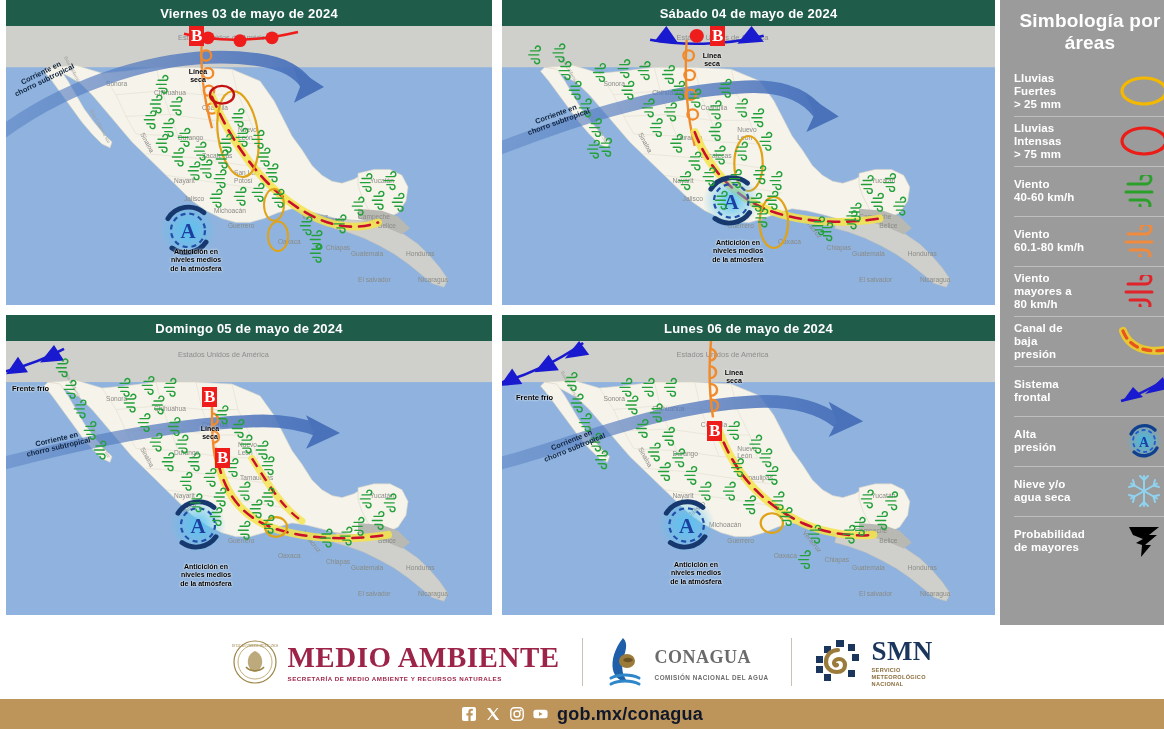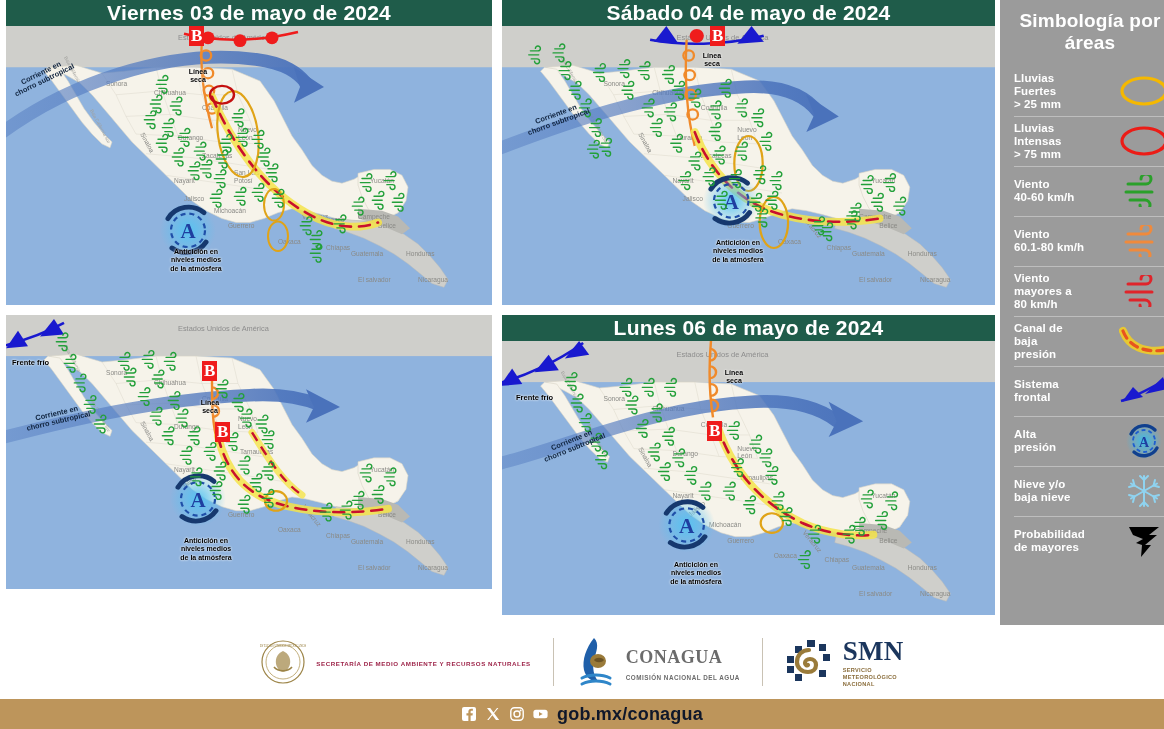--- a/index.html
+++ b/index.html
@@ -18,21 +18,21 @@
     background: #ffffff;
     display: grid;
     grid-template-columns: 497px 503px;
     grid-template-rows: 315px 310px;
   }
   .panel { position: relative; overflow: hidden; background:#fff; padding: 0 5px 5px 5px; }
   .panel.pl { padding-left: 6px; }
   .panel-head {
     height: 26px; background: #1f5c4a; color: #ffffff;
     display: flex; align-items: center; justify-content: center;
-    font-size: 21px; font-weight: bold; letter-spacing: .2px;
+    font-size: 13px; font-weight: bold; letter-spacing: .2px;
     font-family: "Liberation Sans", sans-serif;
   }
   .panel-body { position: relative; height: calc(100% - 31px); overflow: hidden; background:#8fb3de; }
 
   
   .sea { position:absolute; inset:0; background:#8fb3de; }
   .mapsvg { position:absolute; inset:0; width:100%; height:100%; display:block; }
 
   .cc-lbl { font-family:"Liberation Sans", sans-serif; fill:#8d8d8d; font-size:7.4px; }
   .st-lbl { font-family:"Liberation Sans", sans-serif; fill:#8a8a86; font-size:6.6px; }
@@ -736,20 +736,21 @@
         <div class="anno" style="left:190px; top:26px; width:40px;">Línea
 seca</div>
         <div class="anno" style="left:190px; top:213px; width:92px;">Anticiclón en
 niveles medios
 de la atmósfera</div>
         <div class="bmark" style="left:208px; top:0px;">B</div>
       </div>
     </div>
 
     <div class="panel pl">
+      <div class="panel-head">Domingo 05 de mayo de 2024</div>
       <div class="panel-body">
         <div class="sea"></div>
         <svg class="mapsvg" viewBox="0 0 486 280" preserveAspectRatio="none">
           <defs>
             <linearGradient id="jg3" x1="0" y1="0" x2="1" y2="0">
               <stop offset="0" stop-color="#5b82c4" stop-opacity=".5"></stop>
               <stop offset="1" stop-color="#4a72bb" stop-opacity=".95"></stop>
             </linearGradient>
             <radialGradient id="hg3" cx="50%" cy="50%" r="50%">
               <stop offset="0" stop-color="#55c3f2" stop-opacity=".95"></stop>
@@ -1417,21 +1418,21 @@
             <circle cx="20" cy="19" r="11" fill="none" stroke="#1f5fd0" stroke-width="1.8" stroke-dasharray="4 3"></circle>
             <path d="M7,12 A15,15 0 0 1 31,8" stroke="#103f8e" stroke-width="3.4" fill="none" stroke-linecap="round"></path>
             <path d="M33,26 A15,15 0 0 1 10,30" stroke="#103f8e" stroke-width="3.4" fill="none" stroke-linecap="round"></path>
             <text x="20" y="25" text-anchor="middle" font-size="14" font-weight="bold" fill="#1f3fa0" font-family="Liberation Serif, serif">A</text>
           </svg>
         </div>
       </div>
 
       <div class="legend-row">
         <div class="legend-label">Nieve y/o
-baja nieve</div>
+agua seca</div>
         <div class="legend-icon">
           <svg width="38" height="38" viewBox="0 0 38 38" stroke="#8fd3f0" stroke-width="2" fill="none" stroke-linecap="round">
             <g transform="translate(19,19)">
               <g>
                   <path d="M0,-15 V15"></path>
                   <path d="M0,-11 l-4,-4"></path>
                   <path d="M0,-11 l4,-4"></path>
                   <path d="M0,11 l-4,4"></path>
                   <path d="M0,11 l4,4"></path>
                 </g>
@@ -1471,20 +1472,21 @@
 
     <div class="brand">
       <svg width="46" height="46" viewBox="0 0 46 46">
         <circle cx="23" cy="23" r="21" fill="none" stroke="#9c8447" stroke-width="1.2"></circle>
         <circle cx="23" cy="23" r="17" fill="none" stroke="#b29a5c" stroke-width=".8"></circle>
         <path d="M23,12 C18,14 15,19 16,25 C17,30 21,33 23,33 C25,33 29,30 30,25 C31,19 28,14 23,12 Z" fill="#a58c50" opacity=".75"></path>
         <path d="M14,28 C18,33 28,33 32,28" stroke="#9c8447" stroke-width="1.6" fill="none"></path>
         <text x="23" y="8" text-anchor="middle" font-size="3.2" fill="#9c8447" font-family="Liberation Serif, serif">ESTADOS UNIDOS MEXICANOS</text>
       </svg>
       <div class="ma-text">
+        <div class="ma-main">MEDIO AMBIENTE</div>
         <div class="ma-sub">SECRETARÍA DE MEDIO AMBIENTE Y RECURSOS NATURALES</div>
       </div>
     </div>
 
     <div class="vsep"></div>
 
     <div class="brand">
       <svg width="40" height="52" viewBox="0 0 40 52">
         <path d="M18,2 C10,12 6,24 8,34 C10,42 16,46 22,45 C18,40 16,32 18,24 C20,16 24,8 18,2 Z" fill="#1f5fa9"></path>
         <ellipse cx="22" cy="25" rx="8" ry="7" fill="#9a7b3a"></ellipse>

